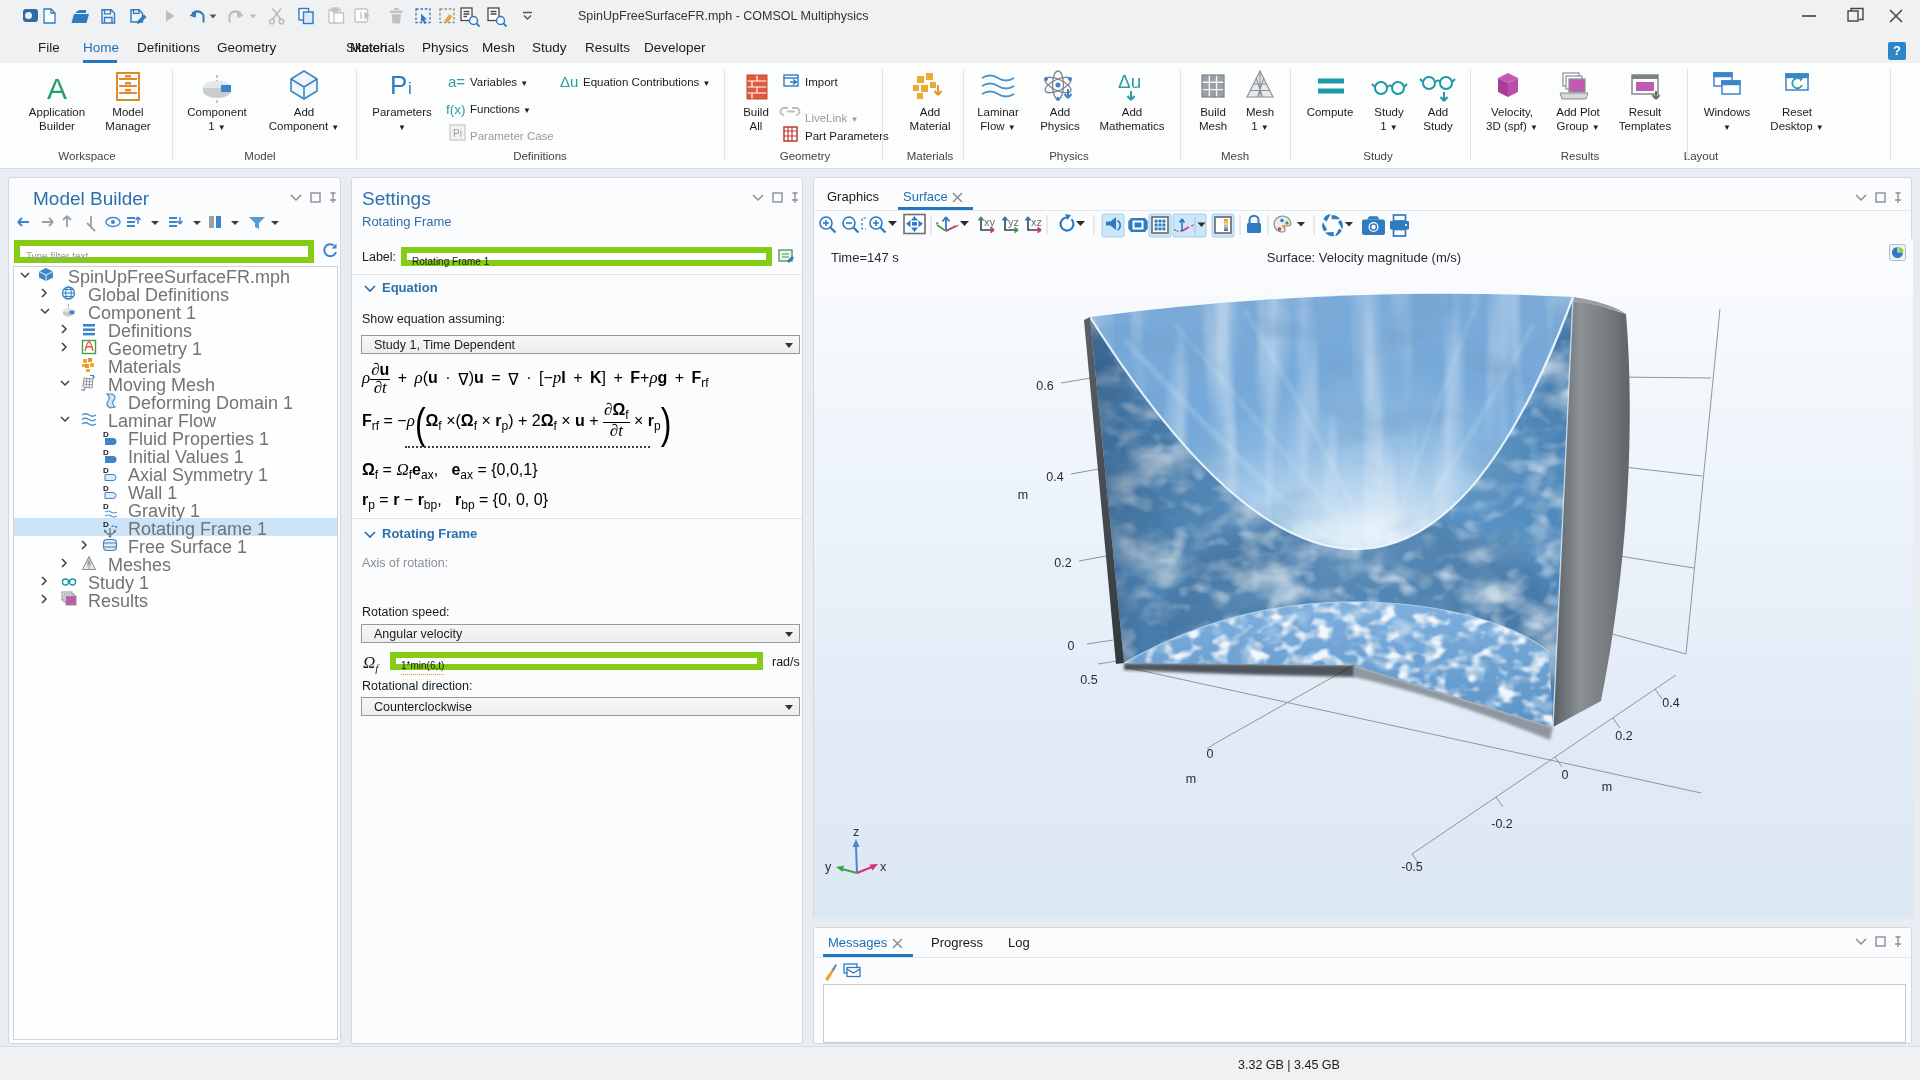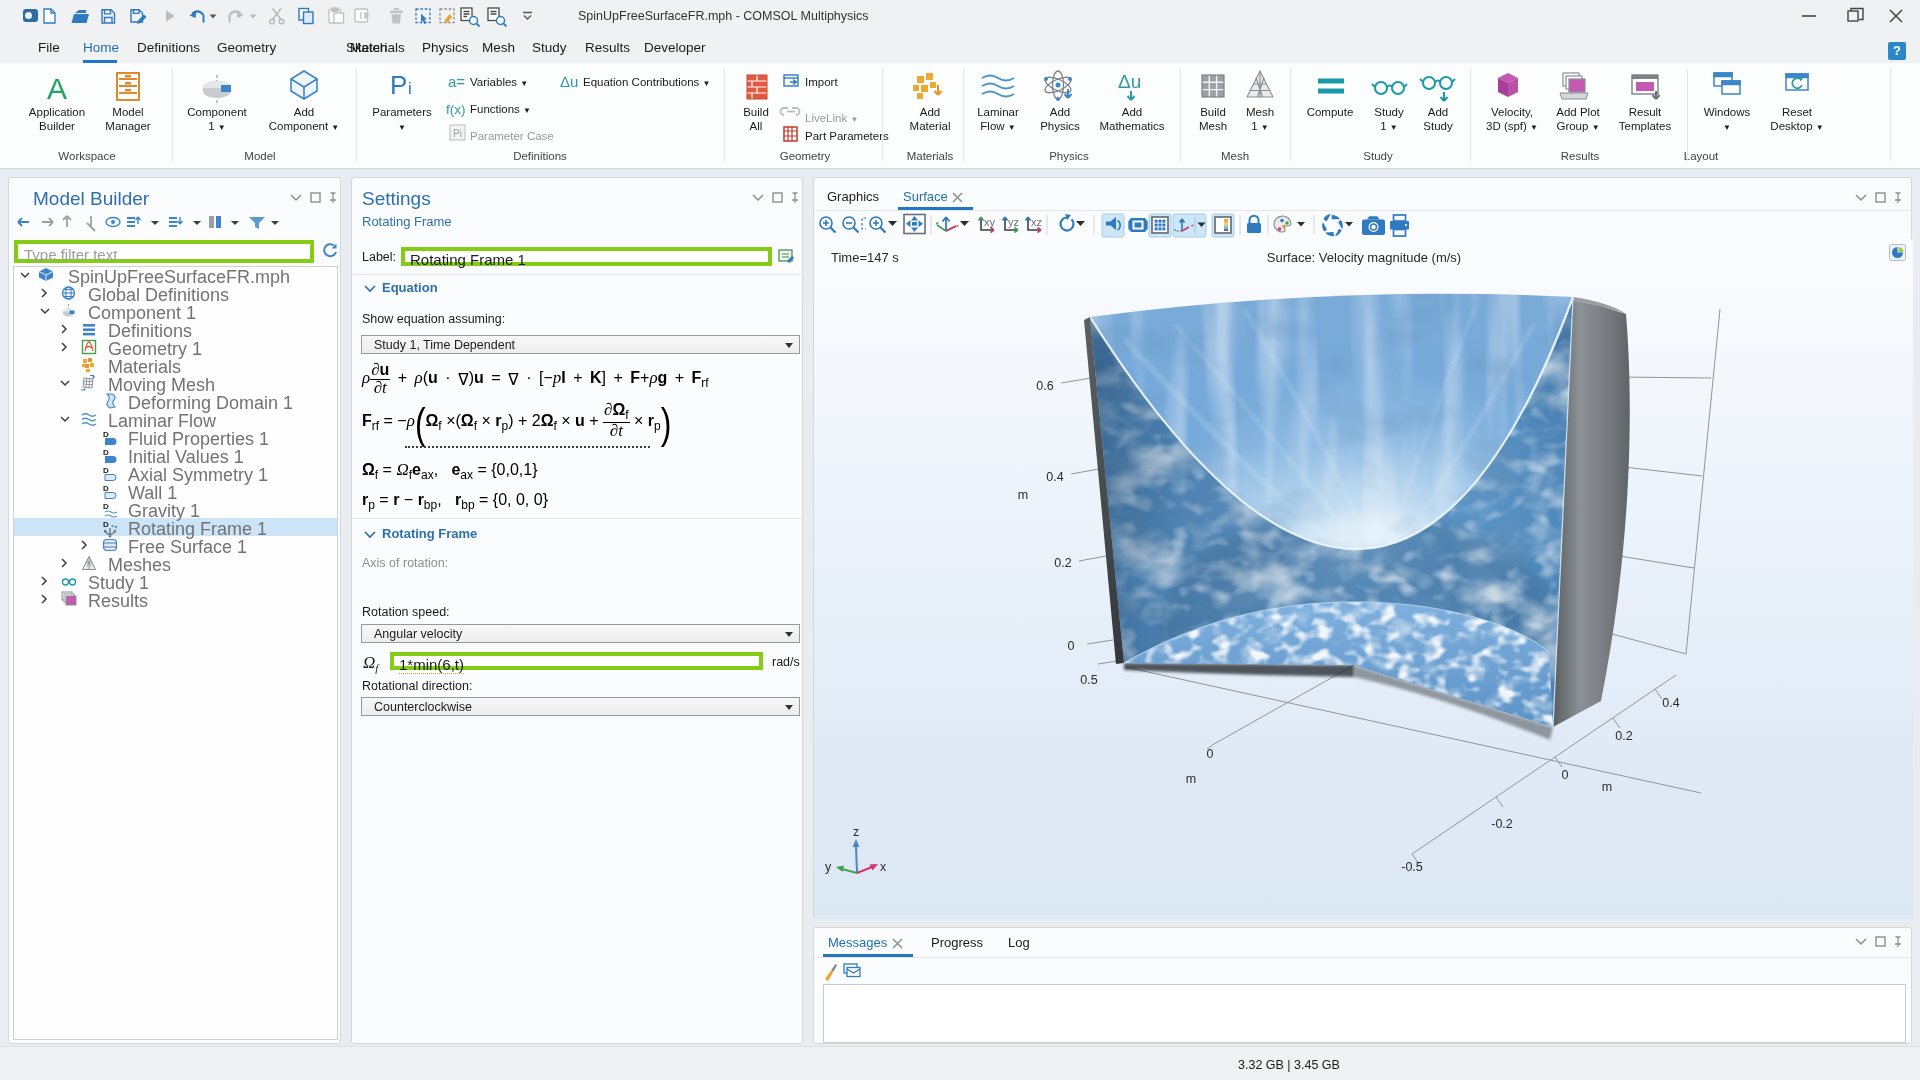--- a/index.html
+++ b/index.html
@@ -26,21 +26,21 @@
 .slabel { position:absolute; font-size:12.5px; color:#1b1b1b; }
 .slabel.dis { color:#8a8f94; }
 .dropdown { position:absolute; height:19px; background:linear-gradient(#f7f7f7,#ededed); border:1px solid #949a9f; font-size:12.5px; color:#1b1b1b; }
 .dropdown .dtext { position:absolute; left:12px; top:2px; }
 .dropdown .darr { position:absolute; right:6px; top:7px; width:0; height:0; border-left:4px solid transparent; border-right:4px solid transparent; border-top:5px solid #333; }
 .dropdown.dis { background:#f3f4f4; border-color:#c3c8cc; color:#8a8f94; }
 .dropdown.dis .darr { border-top-color:#aab0b5; }
 .sechead { position:absolute; font-size:13px; font-weight:bold; color:#2d70ad; }
 .sep { position:absolute; height:1px; background:#e3e6e9; }
 input, .inputbox { font-family:"Liberation Sans", sans-serif; }
-.inputbox { position:absolute; background:#fff; border:4px solid #84cc16; font-size:15px; color:#1b1b1b; }
+.inputbox { position:absolute; background:#fff; border:6px solid #84cc16; font-size:10px; color:#1b1b1b; }
 
 .tab { position:absolute; font-size:13px; color:#1b1b1b; }
 .tab.active { color:#1f6fb5; }
 #statusbar { position:absolute; left:0; top:1046px; width:1920px; height:34px; background:#f0f1f2; border-top:1px solid #dcdfe2; }
 #statusbar .txt { position:absolute; left:1238px; top:11px; font-size:12.5px; color:#1b1b1b; }
 
 .meq { font-size:16px; color:#000; white-space:nowrap; font-family:"Liberation Sans",sans-serif; }
 .meq i { font-family:"Liberation Serif",serif; font-style:italic; font-size:17px; }
 .meq b { font-weight:bold; }
 .meq sub { font-size:12px; }

